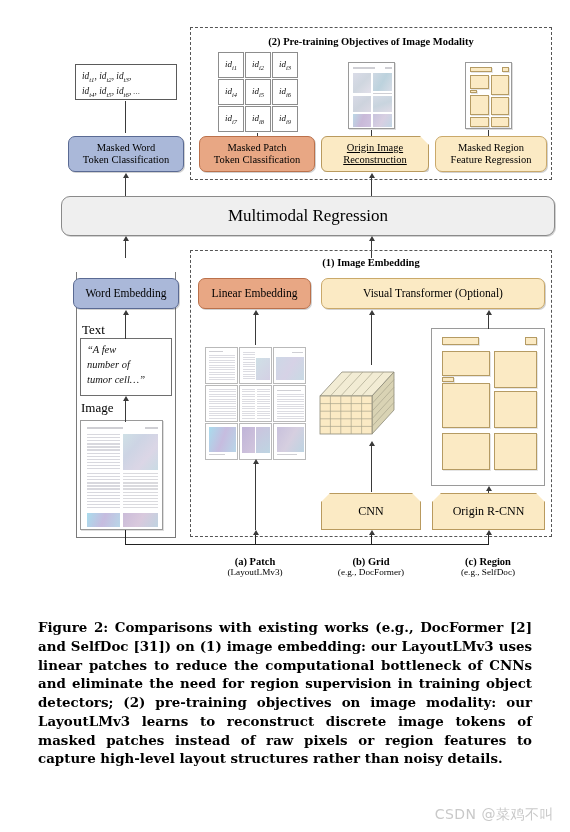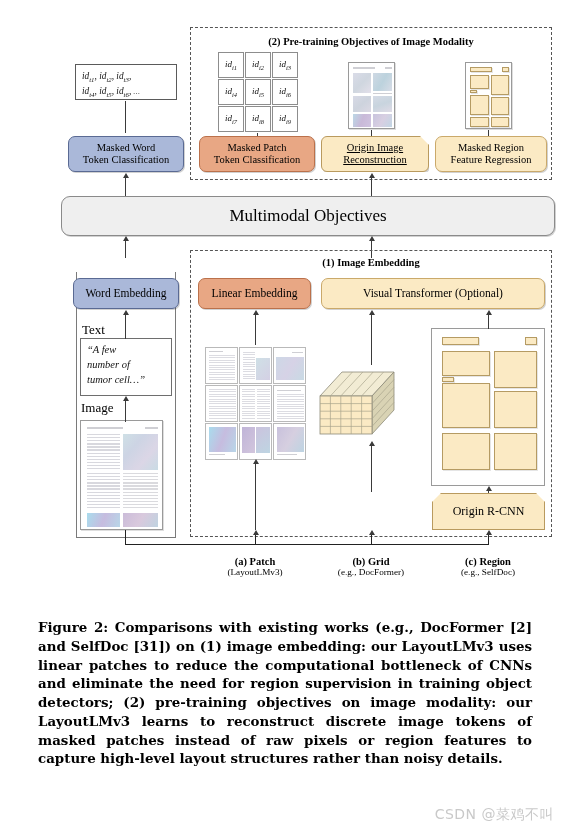--- a/index.html
+++ b/index.html
@@ -203,21 +203,21 @@
     <span style="white-space:pre-line;">Masked Region
 Feature Regression</span>
   </div>
 
   <div class="vline" style="left:107px; top:176px; height:20px;"></div>
   <div class="arrowhead" style="left:104.5px; top:173px;"></div>
   <div class="vline" style="left:353px; top:176px; height:20px;"></div>
   <div class="arrowhead" style="left:350.5px; top:173px;"></div>
 
   <div class="rbox grey" style="left:43px; top:196px; width:494px; height:40px; font-size:17px; border-radius:9px;">
-    <span>Multimodal Objectives</span>
+    <span>Multimodal Regression</span>
   </div>
 
   <div class="vline" style="left:107px; top:240px; height:18px;"></div>
   <div class="arrowhead" style="left:104.5px; top:236px;"></div>
   <div class="vline" style="left:353px; top:240px; height:18px;"></div>
   <div class="arrowhead" style="left:350.5px; top:236px;"></div>
 
   <div class="dashed" style="left:172px; top:250px; width:362px; height:287px;"></div>
   <div class="grouptitle" style="left:172px; top:257px; width:362px;">(1) Image Embedding</div>
 
@@ -355,20 +355,24 @@
     <div class="rblk" style="left:10px; top:104px; width:48px; height:37px;"></div>
     <div class="rblk" style="left:62px; top:104px; width:43px; height:37px;"></div>
   </div>
 
   <div class="vline" style="left:470px; top:313px; height:16px;"></div>
   <div class="arrowhead" style="left:467.5px; top:310px;"></div>
 
   <div class="vline" style="left:470px; top:489px; height:6px;"></div>
   <div class="arrowhead" style="left:467.5px; top:486px;"></div>
 
+  <div class="clipbox" style="left:303px; top:493px; width:100px; height:37px; font-size:12px;
+              clip-path:polygon(0 9px, 9px 0, calc(100% - 9px) 0, 100% 9px, 100% 100%, 0 100%);">
+    <span>CNN</span>
+  </div>
 
   <div class="clipbox" style="left:414px; top:493px; width:113px; height:37px; font-size:12px;
               clip-path:polygon(0 9px, 9px 0, calc(100% - 9px) 0, 100% 9px, 100% 100%, 0 100%);">
     <span>Origin R-CNN</span>
   </div>
 
   <div class="vline" style="left:107px; top:530px; height:14px; background:#222; width:1.4px;"></div>
   <div class="hline" style="left:107px; top:544px; width:364px; height:1.4px; background:#222;"></div>
   <div class="vline" style="left:237px; top:534px; height:11px; background:#222; width:1.4px;"></div>
   <div class="vline" style="left:353px; top:534px; height:11px; background:#222; width:1.4px;"></div>

